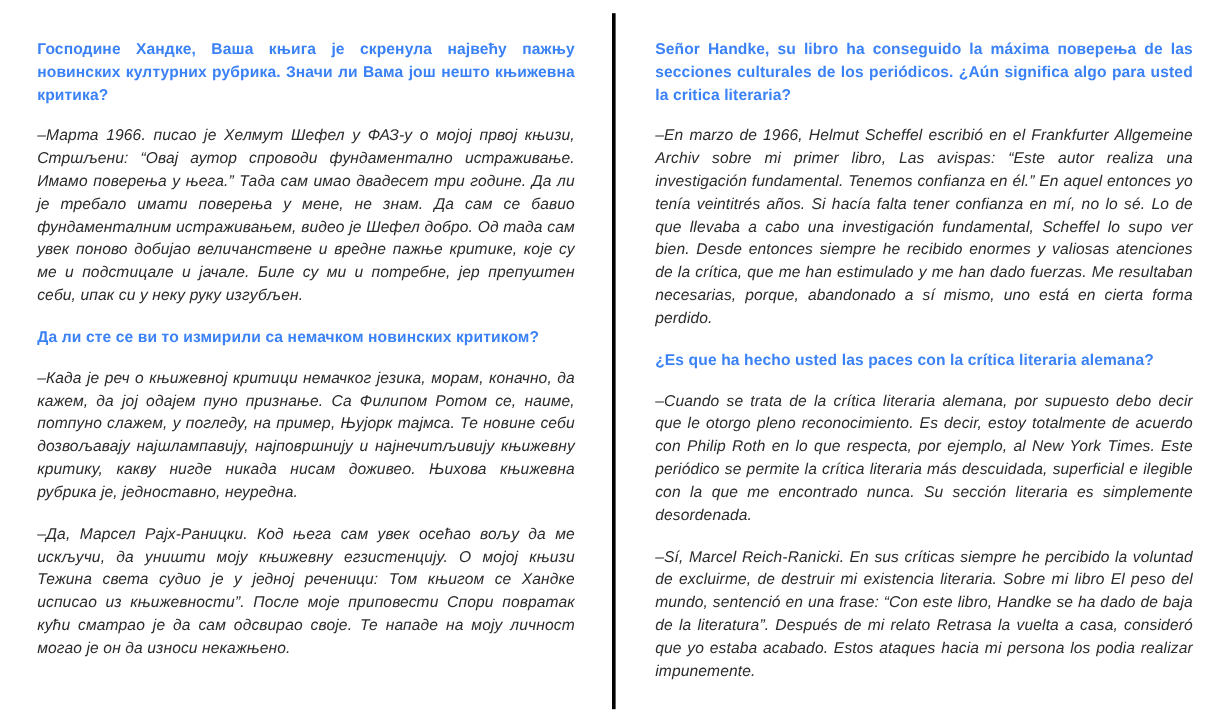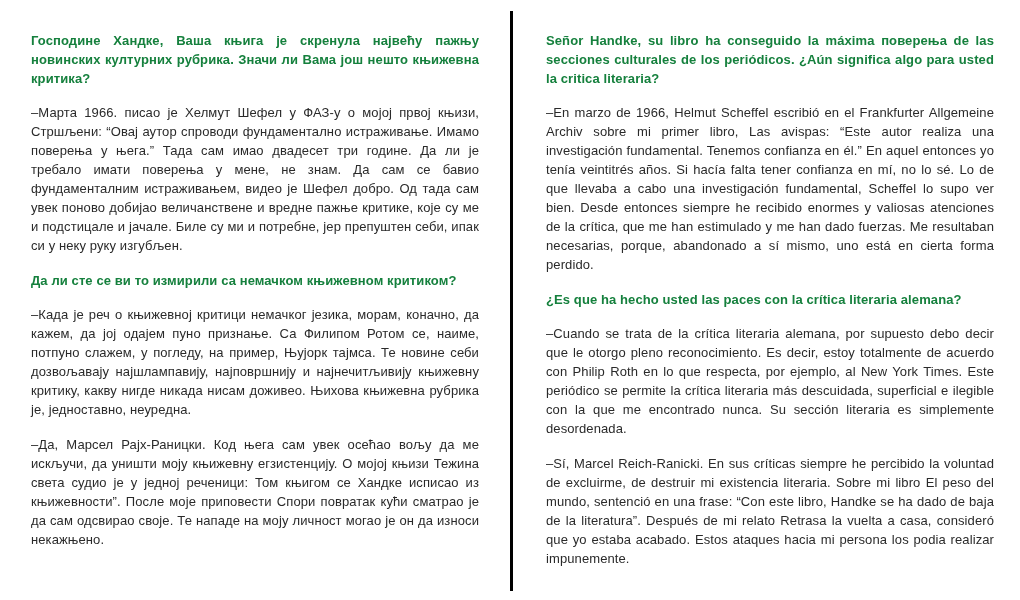--- a/index.html
+++ b/index.html
@@ -29,38 +29,39 @@
   .divider {
     position: absolute;
     left: 510px;
     top: 11px;
     width: 3px;
     height: 580px;
     background: #000000;
   }
   .question {
     font-weight: bold;
-    color: #15803d;
+    color: #3b82f6;
     margin: 0 0 15px 0;
     letter-spacing: 0.1px;
   }
   .answer {
     margin: 0 0 16px 0;
     letter-spacing: 0.1px;
+    font-style: italic;
   }
 </style>
 </head>
 <body>
 
 <div class="page">
 
   <div class="column column-left">
     <p class="question">Господине Хандке, Ваша књига је скренула највећу пажњу новинских културних рубрика. Значи ли Вама још нешто књижевна критика?</p>
     <p class="answer">–Марта 1966. писао је Хелмут Шефел у ФАЗ-у о мојој првој књизи, Стршљени: “Овај аутор спроводи фундаментално истраживање. Имамо поверења у њега.” Тада сам имао двадесет три године. Да ли је требало имати поверења у мене, не знам. Да сам се бавио фундаменталним истраживањем, видео је Шефел добро. Од тада сам увек поново добијао величанствене и вредне пажње критике, које су ме и подстицале и јачале. Биле су ми и потребне, јер препуштен себи, ипак си у неку руку изгубљен.</p>
-    <p class="question">Да ли сте се ви то измирили са немачком књижевном критиком?</p>
+    <p class="question">Да ли сте се ви то измирили са немачком новинских критиком?</p>
     <p class="answer">–Када је реч о књижевној критици немачког језика, морам, коначно, да кажем, да јој одајем пуно признање. Са Филипом Ротом се, наиме, потпуно слажем, у погледу, на пример, Њујорк тајмса. Те новине себи дозвољавају најшлампавију, најповршнију и најнечитљивију књижевну критику, какву нигде никада нисам доживео. Њихова књижевна рубрика је, једноставно, неуредна.</p>
     <p class="answer">–Да, Марсел Рајх-Раницки. Код њега сам увек осећао вољу да ме искључи, да уништи моју књижевну егзистенцију. О мојој књизи Тежина света судио је у једној реченици: Том књигом се Хандке исписао из књижевности”. После моје приповести Спори повратак кући сматрао је да сам одсвирао своје. Те нападе на моју личност могао је он да износи некажњено.</p>
   </div>
 
   <div class="divider"></div>
 
   <div class="column column-right">
     <p class="question">Señor Handke, su libro ha conseguido la máxima поверења de las secciones culturales de los periódicos. ¿Aún significa algo para usted la critica literaria?</p>
     <p class="answer">–En marzo de 1966, Helmut Scheffel escribió en el Frankfurter Allgemeine Archiv sobre mi primer libro, Las avispas: “Este autor realiza una investigación fundamental. Tenemos confianza en él.” En aquel entonces yo tenía veintitrés años. Si hacía falta tener confianza en mí, no lo sé. Lo de que llevaba a cabo una investigación fundamental, Scheffel lo supo ver bien. Desde entonces siempre he recibido enormes y valiosas atenciones de la crítica, que me han estimulado y me han dado fuerzas. Me resultaban necesarias, porque, abandonado a sí mismo, uno está en cierta forma perdido.</p>
     <p class="question">¿Es que ha hecho usted las paces con la crítica literaria alemana?</p>

